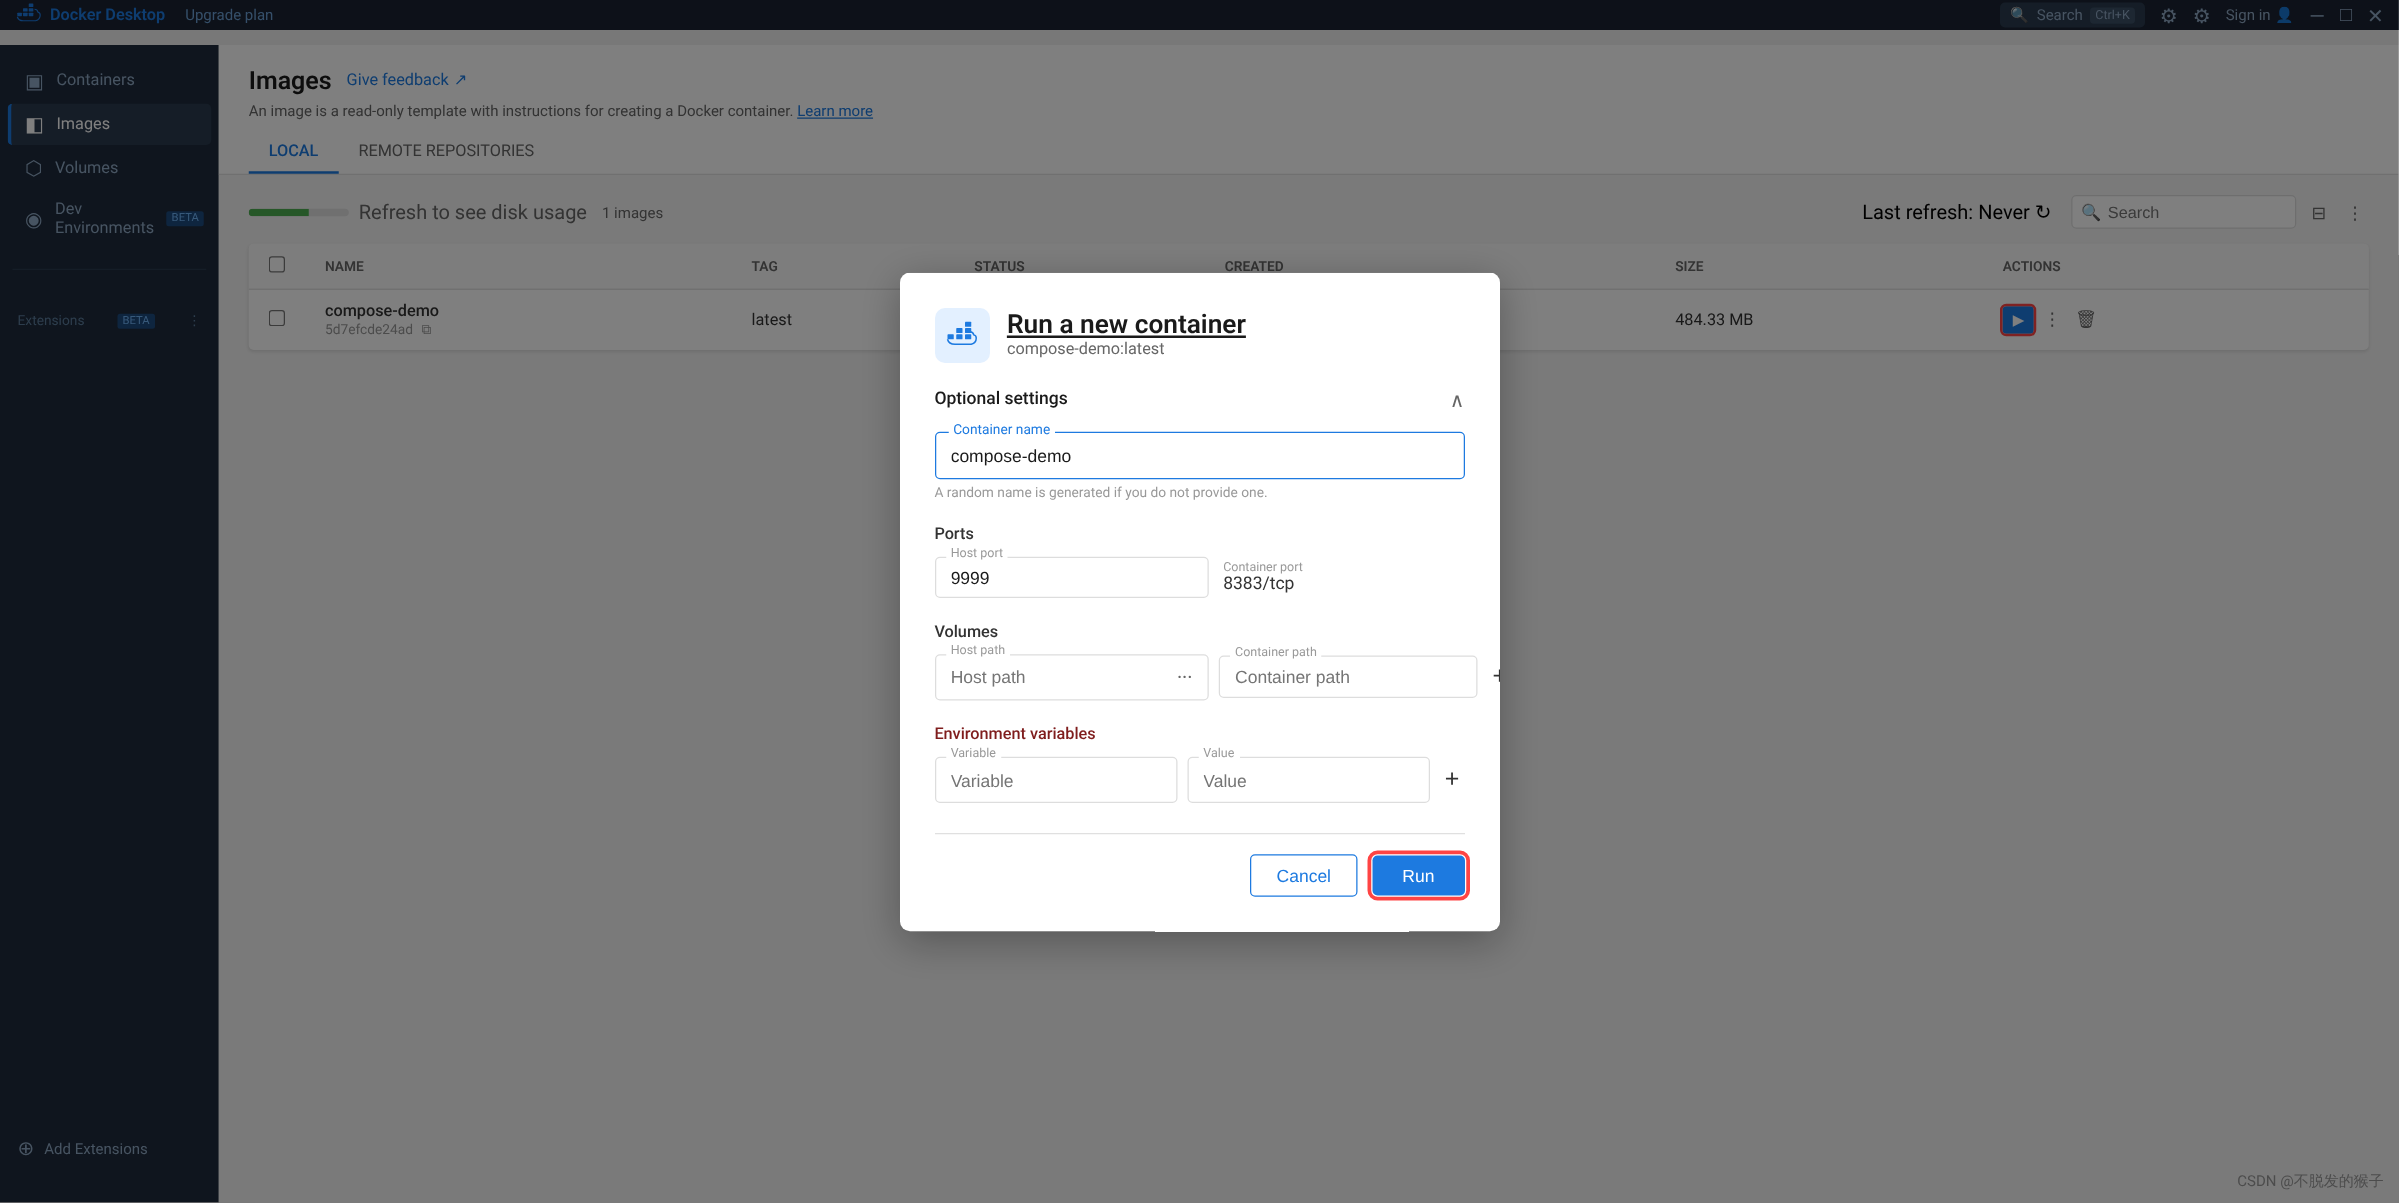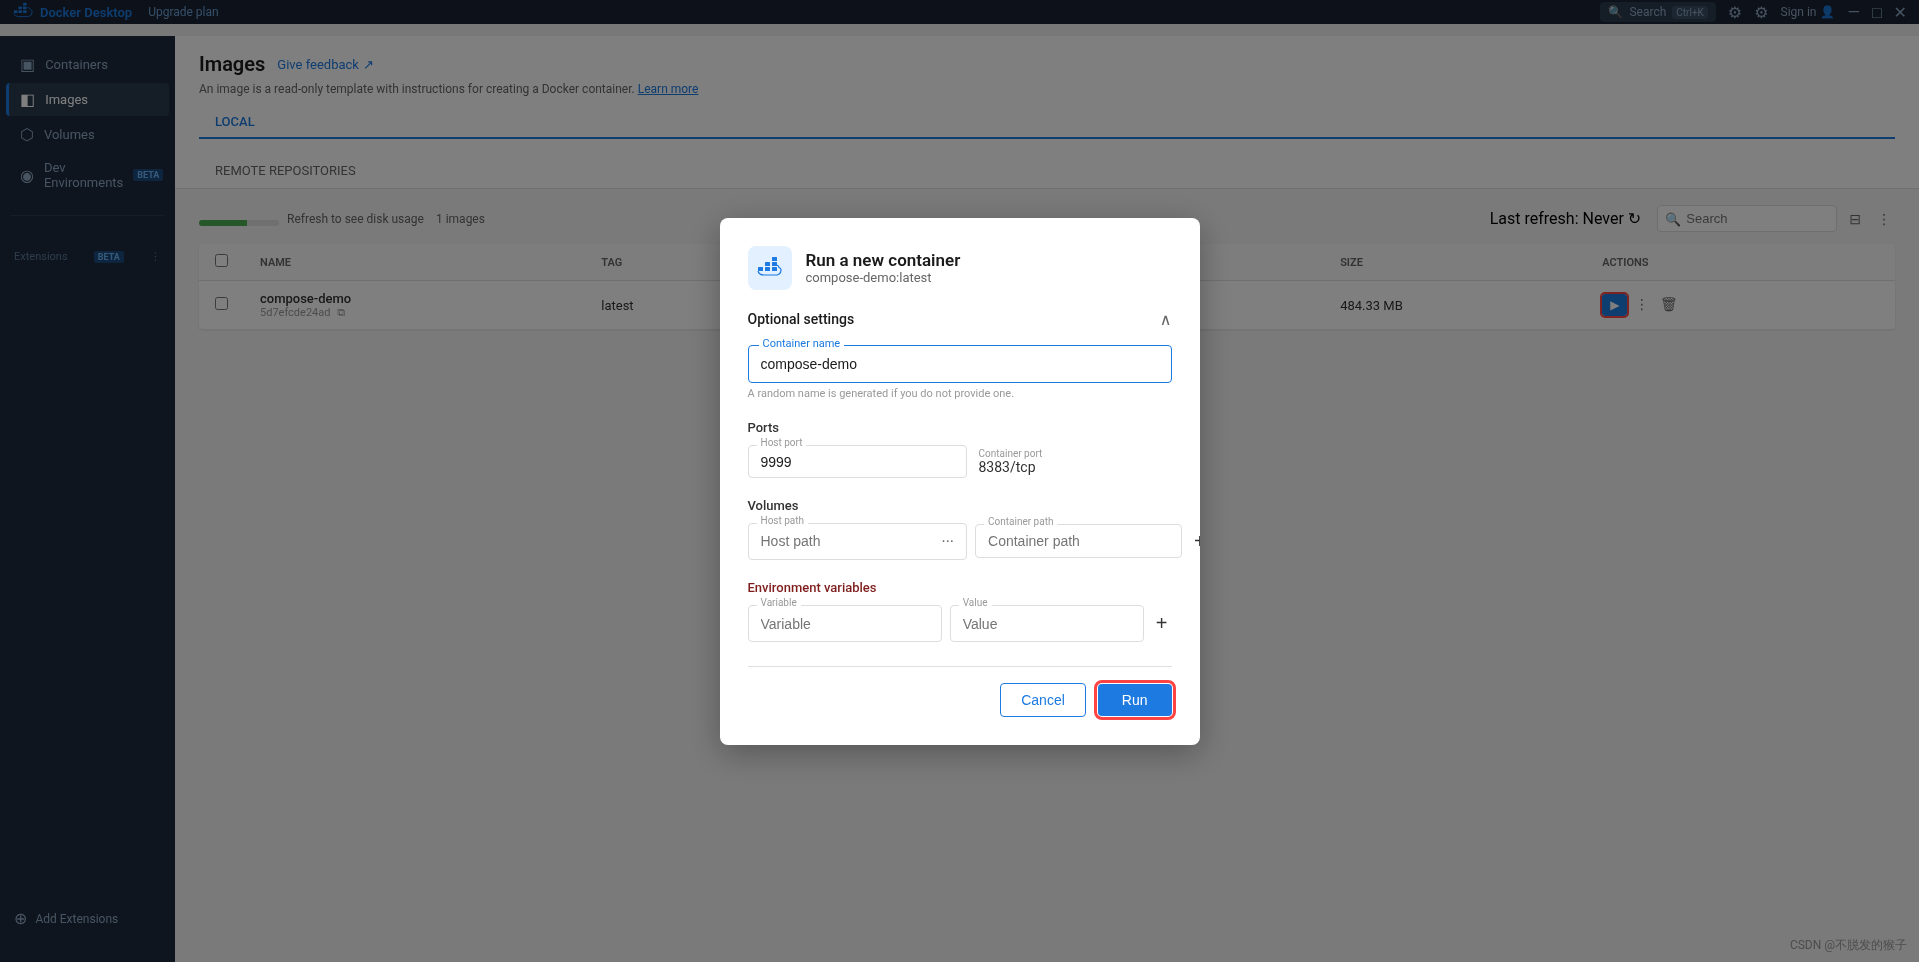--- a/index.html
+++ b/index.html
@@ -31,39 +31,39 @@
       display: flex; flex-direction: column; gap: 2px;
     }
     .sidebar-item {
       display: flex; align-items: center; gap: 10px; padding: 7px 14px;
       color: #8fa8c4; font-size: 13px; cursor: pointer; border-radius: 4px; margin: 0 6px;
     }
     .sidebar-item.active { background: #2a3a4e; color: #fff; }
     .sidebar-item-active-border { border-left: 3px solid #1d7ae0; padding-left: 11px; }
     .sidebar-icon { font-size: 16px; }
     .sidebar-section { margin-top: 16px; padding: 0 14px; color: #5a7a9a; font-size: 11px; display: flex; align-items: center; justify-content: space-between; }
-    .beta-badge { background: #1d4a7e; color: #6fb3f5; font-size: 9px; padding: 1px 4px; border-radius: 2px; font-weight: 700; }
+    .beta-badge { background: #1d4a7e; color: #6fb3f5; font-size: 9px; padding: 1px 4px; border-radius: 2px; font-weight: 400; }
     .add-extensions { display: flex; align-items: center; gap: 8px; color: #8fa8c4; font-size: 12px; cursor: pointer; padding: 6px 0; }
 
     
     .content { flex: 1; background: #f5f5f5; overflow: auto; position: relative; }
     .content-header { background: #fff; padding: 16px 24px 0; border-bottom: 1px solid #e0e0e0; }
     .page-title-row { display: flex; align-items: center; gap: 12px; margin-bottom: 6px; }
     .page-title { font-size: 20px; font-weight: 600; color: #1a1a1a; }
     .give-feedback { color: #1d7ae0; font-size: 13px; cursor: pointer; display: flex; align-items: center; gap: 4px; }
     .page-subtitle { font-size: 12px; color: #666; margin-bottom: 10px; }
     .page-subtitle a { color: #1d7ae0; }
-    .tabs { display: flex; gap: 16px; flex-direction: column; }
+    .tabs { display: flex; gap: 0; }
     .tab { padding: 8px 16px; font-size: 13px; color: #666; cursor: pointer; border-bottom: 2px solid transparent; }
     .tab.active { color: #1d7ae0; border-bottom: 2px solid #1d7ae0; font-weight: 500; }
 
     
     .table-area { padding: 16px 24px; }
     .table-toolbar { display: flex; align-items: center; gap: 12px; margin-bottom: 12px; }
-    .disk-usage { display: flex; align-items: flex-end; gap: 8px; font-size: 12px; color: #666; }
+    .disk-usage { display: flex; align-items: center; gap: 8px; font-size: 16px; color: #666; }
     .progress-bar { width: 80px; height: 6px; background: #e0e0e0; border-radius: 3px; overflow: hidden; }
     .progress-fill { height: 100%; background: #4caf50; width: 60%; }
     .images-count { font-size: 12px; color: #666; }
     .toolbar-right { margin-left: auto; display: flex; align-items: center; gap: 8px; }
     .search-input-wrap { position: relative; }
     .search-input { padding: 5px 10px 5px 28px; border: 1px solid #ddd; border-radius: 4px; font-size: 13px; background: #fff; width: 180px; color: #666; }
     .search-icon-inline { position: absolute; left: 8px; top: 50%; transform: translateY(-50%); color: #999; font-size: 13px; }
     .last-refresh { font-size: 16px; color: #000000; display: flex; align-items: flex-end; gap: 4px; margin-right: 8px; }
 
     .images-table { width: 100%; border-collapse: collapse; background: #fff; border-radius: 4px; overflow: hidden; box-shadow: 0 1px 3px rgba(0,0,0,0.1); }
@@ -84,21 +84,21 @@
     }
 
     
     .modal {
       background: #fff; border-radius: 8px; width: 480px; max-height: 80vh;
       overflow-y: auto; box-shadow: 0 8px 32px rgba(0,0,0,0.3);
       padding: 28px;
     }
     .modal-header { display: flex; align-items: center; gap: 14px; margin-bottom: 20px; }
     .modal-icon { width: 44px; height: 44px; background: #e3f0ff; border-radius: 8px; display: flex; align-items: center; justify-content: center; }
-    .modal-title { font-size: 17px; font-weight: 600; color: #1a1a1a; }
+    .modal-title { font-size: 21px; font-weight: 600; color: #1a1a1a; text-decoration: underline; }
     .modal-subtitle { font-size: 13px; color: #666; }
     .section-header { display: flex; align-items: center; justify-content: space-between; cursor: pointer; margin-bottom: 16px; gap: 43px; }
     .section-title { font-size: 14px; font-weight: 500; color: #1a1a1a; }
 
     .form-group { margin-bottom: 20px; }
     .floating-label-wrap { position: relative; border: 1.5px solid #1d7ae0; border-radius: 4px; padding: 6px 12px 6px; }
     .floating-label { position: absolute; top: -9px; left: 10px; background: #fff; padding: 0 4px; font-size: 11px; color: #1d7ae0; }
     .form-input { width: 100%; border: none; outline: none; font-size: 14px; color: #1a1a1a; padding: 4px 0; }
     .form-hint { font-size: 11px; color: #999; margin-top: 4px; }
 

